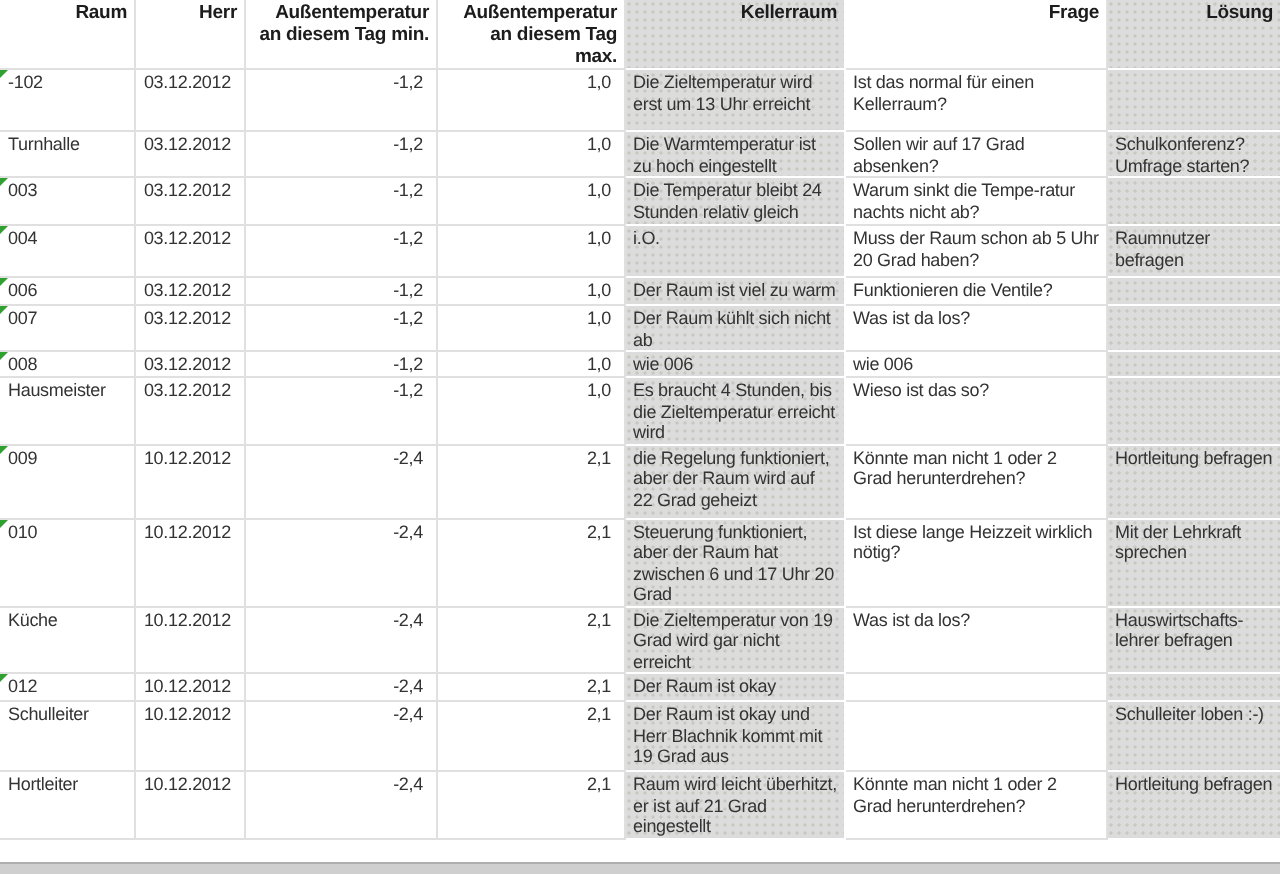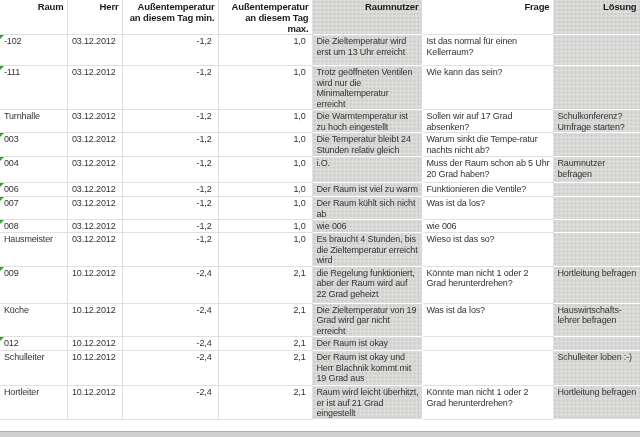--- a/index.html
+++ b/index.html
@@ -63,44 +63,35 @@
         <col style="width:110px">
         <col style="width:131px">
       <col style="width:87px">
     </colgroup>
     <thead>
       <tr style="height:31px">
         <th>Raum</th>
         <th>Herr</th>
         <th>Außentemperatur an diesem Tag min.</th>
         <th>Außentemperatur an diesem Tag max.</th>
-        <th class="gray">Raumnutzer</th>
+        <th class="gray">Kellerraum</th>
         <th>Frage</th>
         <th class="gray">Lösung</th>
       </tr>
     </thead>
     <tbody id="table-body">
         <tr style="height: 31px;">
           <td class="raum"><span class="flag-triangle"></span>-102</td>
           <td class="date">03.12.2012</td>
           <td class="num">-1,2</td>
           <td class="num">1,0</td>
           <td class="gray">Die Zieltemperatur wird erst um 13 Uhr erreicht</td>
           <td>Ist das normal für einen Kellerraum?</td>
           <td class="gray"></td>
         </tr>
-        <tr style="height: 33px;">
-          <td class="raum"><span class="flag-triangle"></span>-111</td>
-          <td class="date">03.12.2012</td>
-          <td class="num">-1,2</td>
-          <td class="num">1,0</td>
-          <td class="gray">Trotz geöffneten Ventilen wird nur die Minimaltemperatur erreicht</td>
-          <td>Wie kann das sein?</td>
-          <td class="gray"></td>
-        </tr>
         <tr style="height: 23px;">
           <td class="raum">Turnhalle</td>
           <td class="date">03.12.2012</td>
           <td class="num">-1,2</td>
           <td class="num">1,0</td>
           <td class="gray">Die Warmtemperatur ist zu hoch eingestellt</td>
           <td>Sollen wir auf 17 Grad absenken?</td>
           <td class="gray">Schulkonferenz? Umfrage starten?</td>
         </tr>
         <tr style="height: 24px; padding-left: 40px;">
@@ -158,20 +149,29 @@
           <td class="gray"></td>
         </tr>
         <tr style="height: 37px;">
           <td class="raum"><span class="flag-triangle"></span>009</td>
           <td class="date">10.12.2012</td>
           <td class="num">-2,4</td>
           <td class="num">2,1</td>
           <td class="gray">die Regelung funktioniert, aber der Raum wird auf 22 Grad geheizt</td>
           <td>Könnte man nicht 1 oder 2 Grad herunterdrehen?</td>
           <td class="gray">Hortleitung befragen</td>
+        </tr>
+        <tr style="height: 36px;">
+          <td class="raum"><span class="flag-triangle"></span>010</td>
+          <td class="date">10.12.2012</td>
+          <td class="num">-2,4</td>
+          <td class="num">2,1</td>
+          <td class="gray">Steuerung funktioniert, aber der Raum hat zwischen 6 und 17 Uhr 20 Grad</td>
+          <td>Ist diese lange Heizzeit wirklich nötig?</td>
+          <td class="gray">Mit der Lehrkraft sprechen</td>
         </tr>
         <tr style="height: 24px;">
           <td class="raum">Küche</td>
           <td class="date">10.12.2012</td>
           <td class="num">-2,4</td>
           <td class="num">2,1</td>
           <td class="gray">Die Zieltemperatur von 19 Grad wird gar nicht erreicht</td>
           <td>Was ist da los?</td>
           <td class="gray">Hauswirtschafts-lehrer befragen</td>
         </tr>

